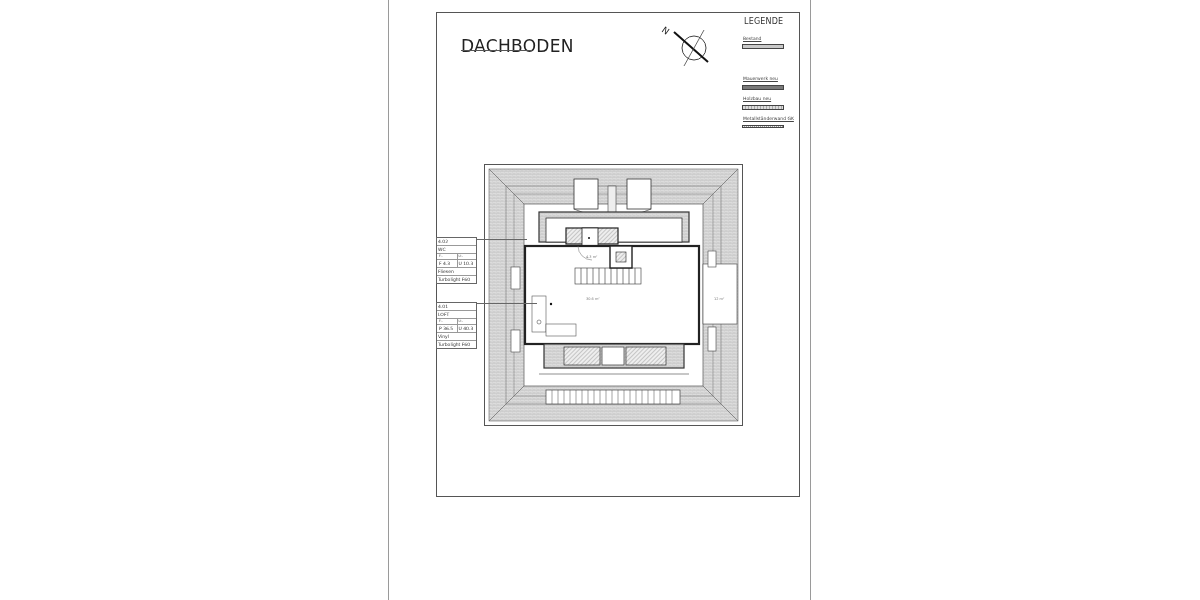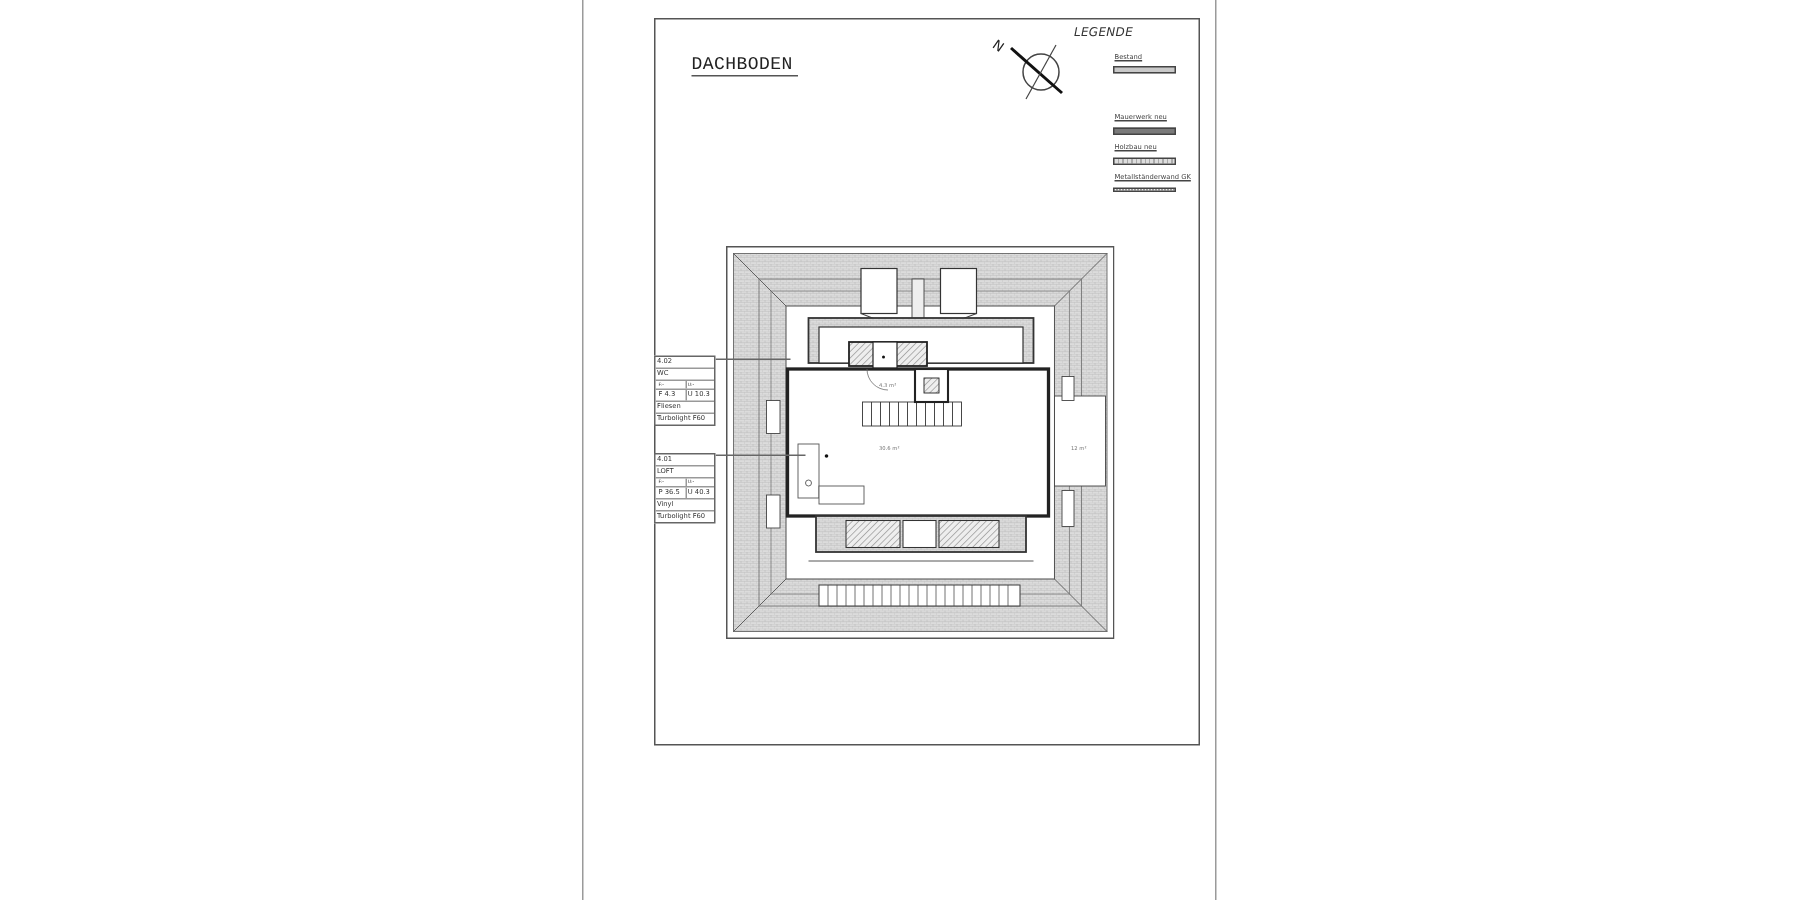--- a/index.html
+++ b/index.html
@@ -1,22 +1,22 @@
 <!DOCTYPE html>
 <html><head>
 <meta charset="utf-8">
 <style>
   html, body { margin: 0; padding: 0; background: #ffffff; }
   body { width: 1200px; height: 600px; position: relative; overflow: hidden; font-family: "DejaVu Sans", sans-serif; }
   .sheet { position: absolute; left: 388px; top: 0; width: 423px; height: 600px; border-left: 1px solid #9a9a9a; border-right: 1px solid #9a9a9a; background: #fff; box-sizing: border-box; }
   .frame { position: absolute; left: 436px; top: 12px; width: 364px; height: 485px; border: 1px solid #555; box-sizing: border-box; }
-  .title { position: absolute; left: 461px; top: 36px; font-size: 12px; color: #222; letter-spacing: 0.3px; font-family: Liberation Mono, monospace; }
+  .title { position: absolute; left: 461px; top: 36px; font-size: 17px; color: #222; letter-spacing: 0.3px; }
   .title-underline { position: absolute; left: 461px; top: 50px; width: 71px; height: 1px; background: #555; }
   .compass { position: absolute; left: 660px; top: 22px; width: 56px; height: 48px; }
-  .legend-title { position: absolute; left: 716px; top: 17px; font-size: 8px; color: #333; letter-spacing: 0.2px; font-style: italic; }
+  .legend-title { position: absolute; left: 744px; top: 17px; font-size: 8px; color: #333; letter-spacing: 0.2px; }
   .legend-item-label { position: absolute; left: 743px; font-size: 4.5px; color: #444; white-space: nowrap; text-decoration: underline; }
   .legend-swatch { position: absolute; left: 742px; width: 42px; height: 5px; border: 1px solid #444; box-sizing: border-box; }
   .sw-bestand { background: #c9c9c9; }
   .sw-mauerwerk { background: #7a7a7a; }
   .sw-holz { background: repeating-linear-gradient(90deg, #ddd 0 2px, #aaa 2px 3px); }
   .sw-metall { background: repeating-linear-gradient(90deg, #eee 0 1px, #999 1px 2px); height: 3px; }
   .plan { position: absolute; left: 484px; top: 164px; width: 259px; height: 262px; }
   .room-tag { position: absolute; left: 436px; width: 41px; border: 1px solid #666; box-sizing: border-box; font-size: 4.5px; color: #333; background: #fff; }
   .room-tag .r { border-bottom: 1px solid #999; height: 7px; line-height: 7px; padding-left: 1px; display: flex; }
   .room-tag .r:last-child { border-bottom: none; }

